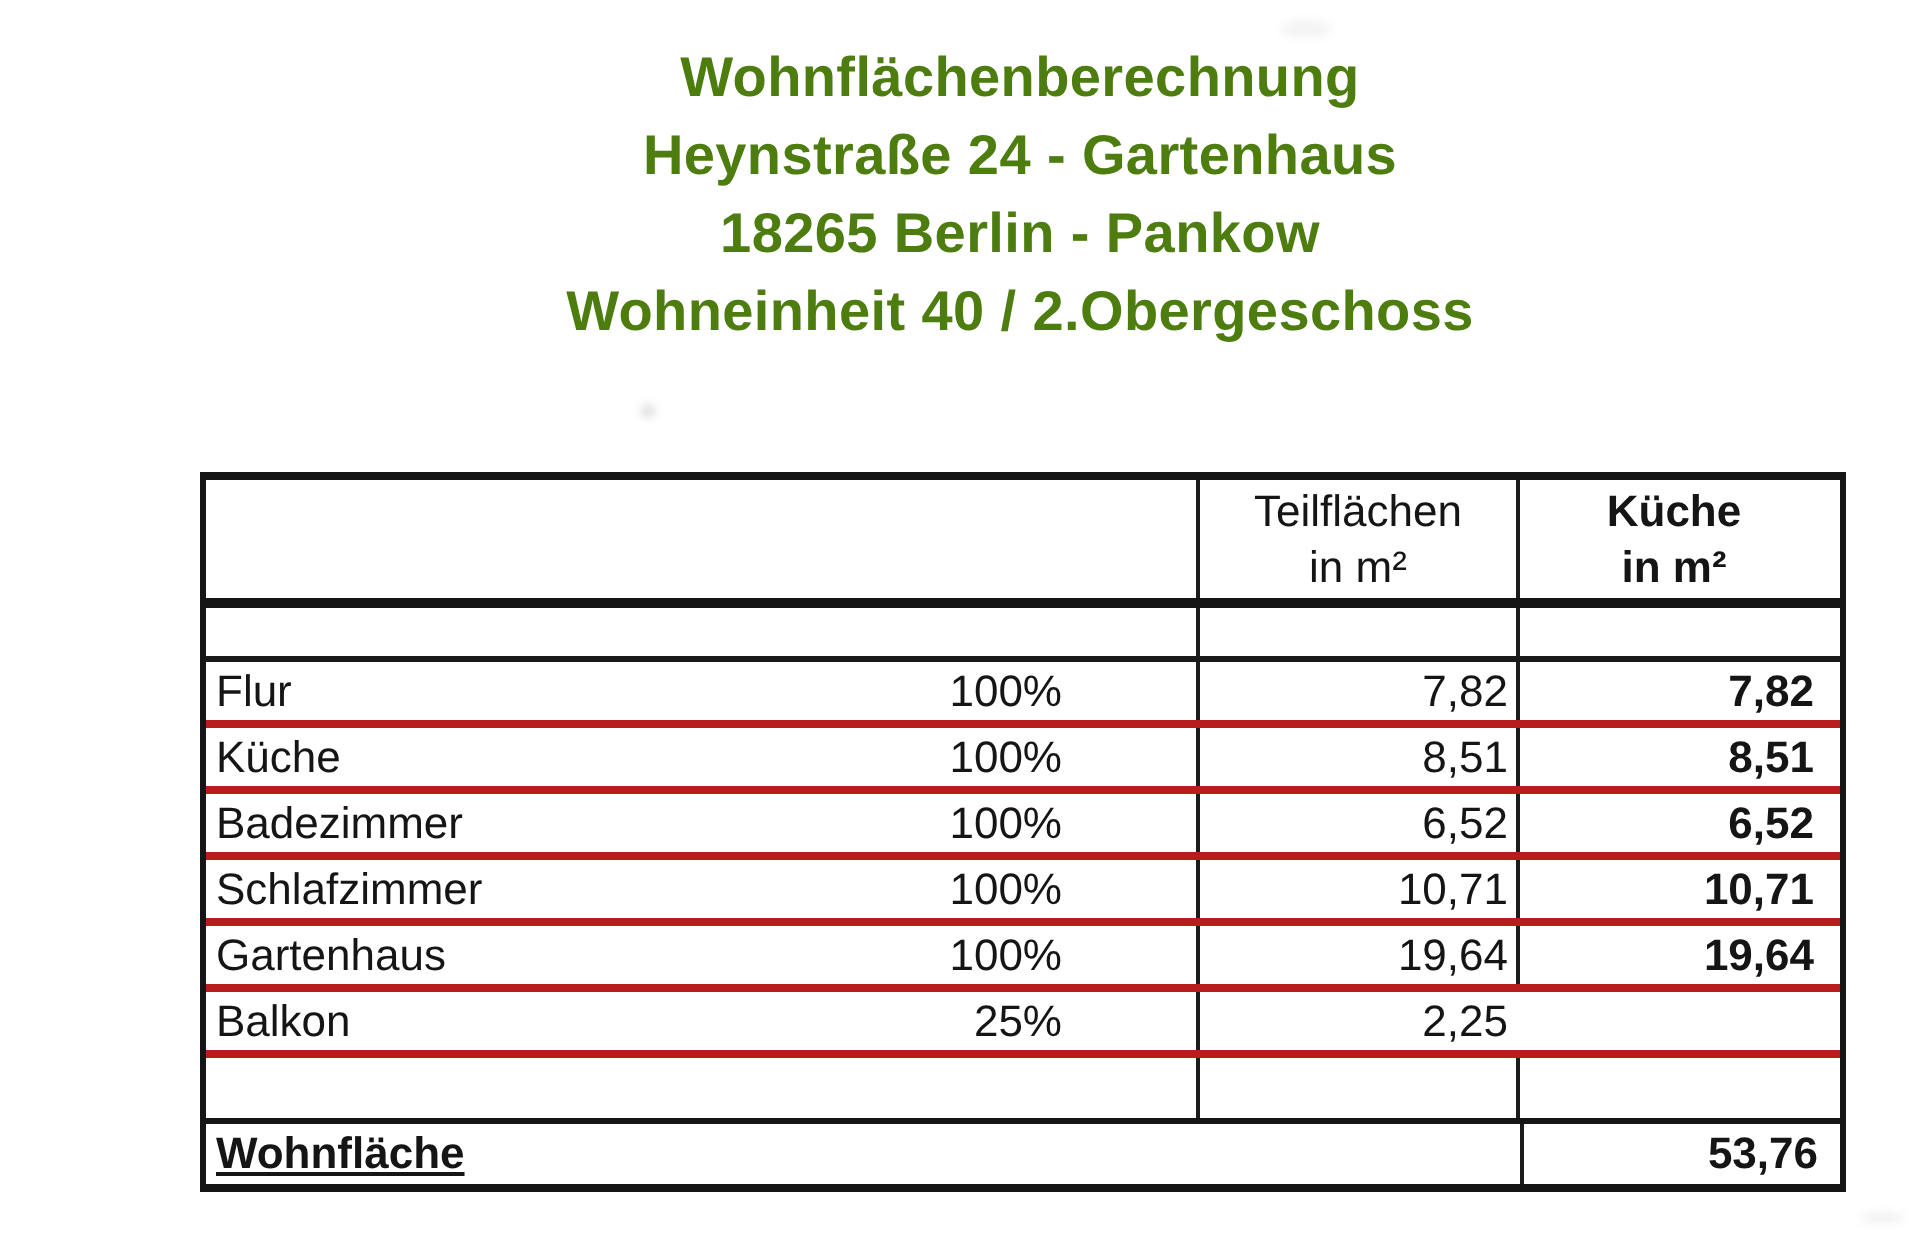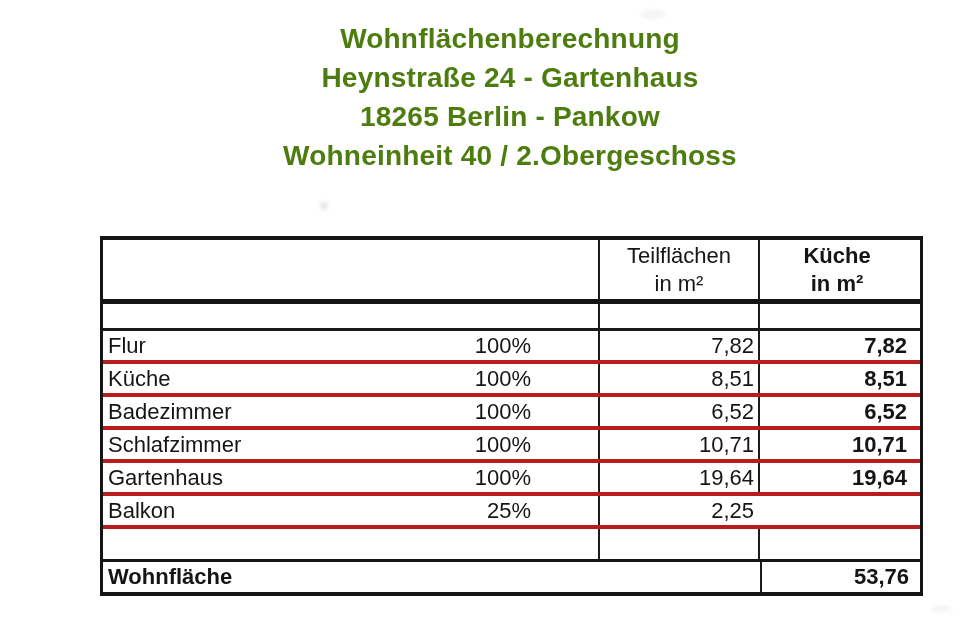--- a/index.html
+++ b/index.html
@@ -39,21 +39,21 @@
       display:flex;align-items:center;justify-content:flex-end;font-weight:bold;}
   .pct{padding-right:67px;}
   .row-header{height:59px;border-bottom:5px solid #151515;}
   .row-header .c2,.row-header .c3{flex-direction:column;justify-content:center;
       text-align:center;padding-right:0;line-height:28px;}
   .row-header .c3{font-weight:bold;}
   .row-spacer1{height:24px;border-bottom:3px solid #1a1a1a;}
   .row-data{height:29px;}
   .row-spacer2{height:30px;border-bottom:3px solid #151515;}
   .row-total{height:30px;font-weight:bold;}
-  .row-total .c1t{width:657px;padding-left:5px;box-sizing:border-box;}
+  .row-total .c1t{width:657px;padding-left:5px;box-sizing:border-box;text-decoration:underline;}
   .row-total .c3{height:100%;padding-left:23px;}
 </style>
 </head>
 <body>
 
 <div class="doc-header">
   <div>Wohnflächenberechnung</div>
   <div>Heynstraße 24 - Gartenhaus</div>
   <div>18265 Berlin - Pankow</div>
   <div>Wohneinheit 40 / 2.Obergeschoss</div>

